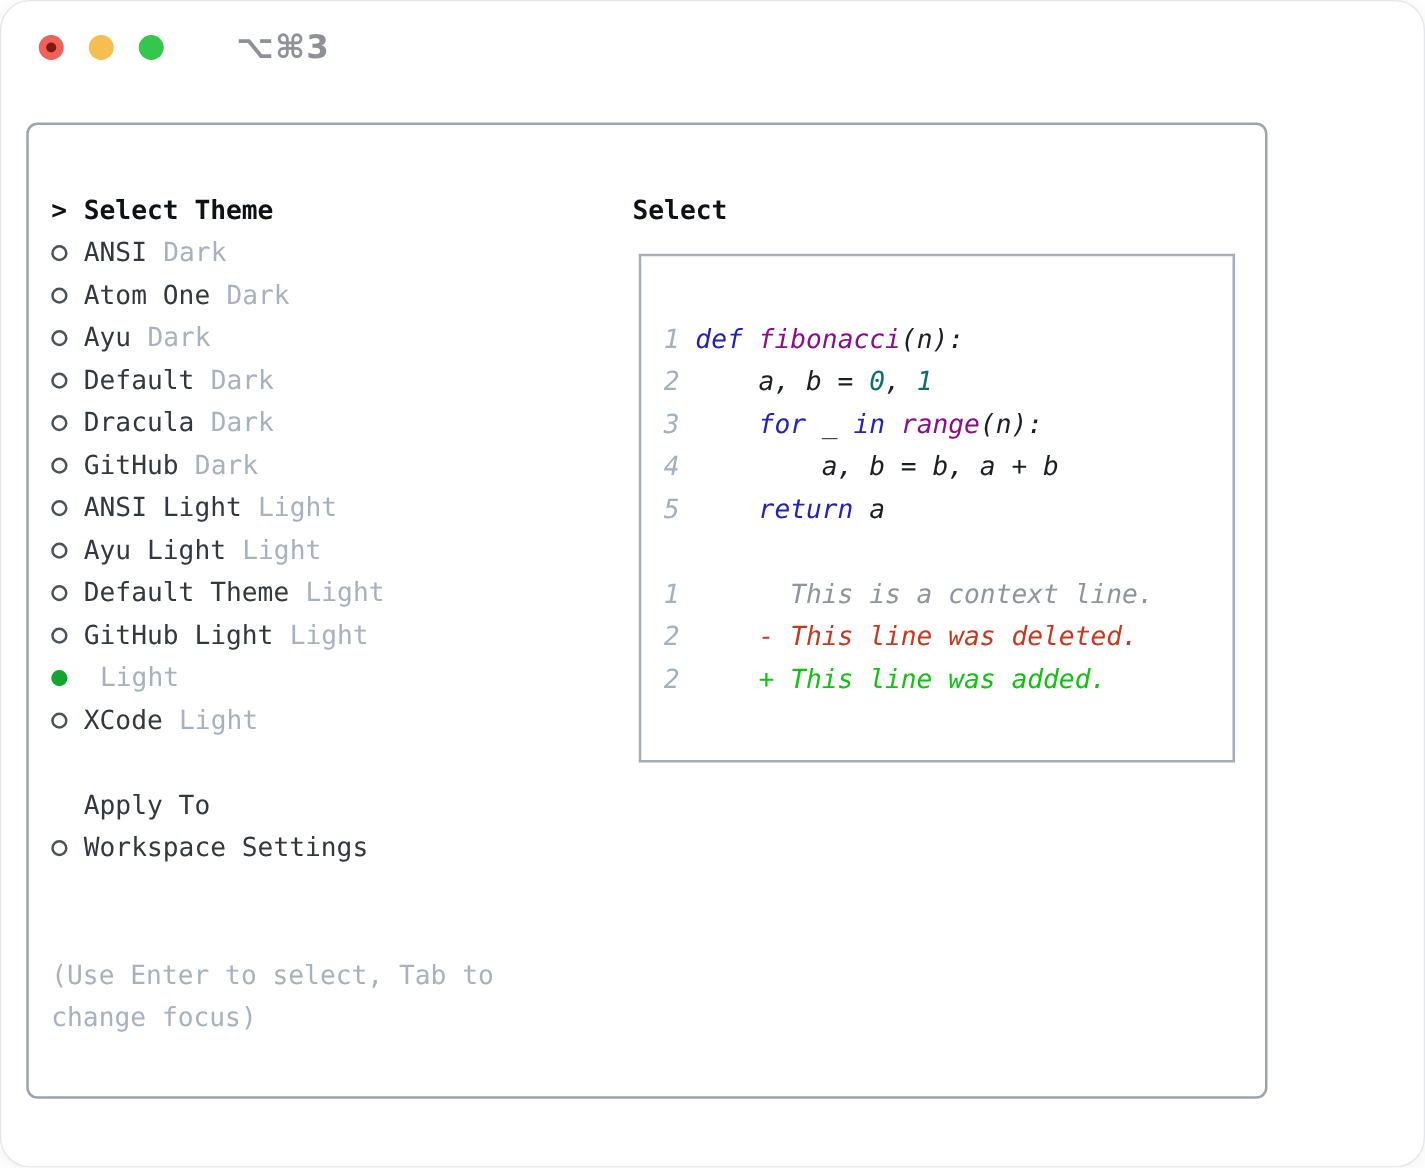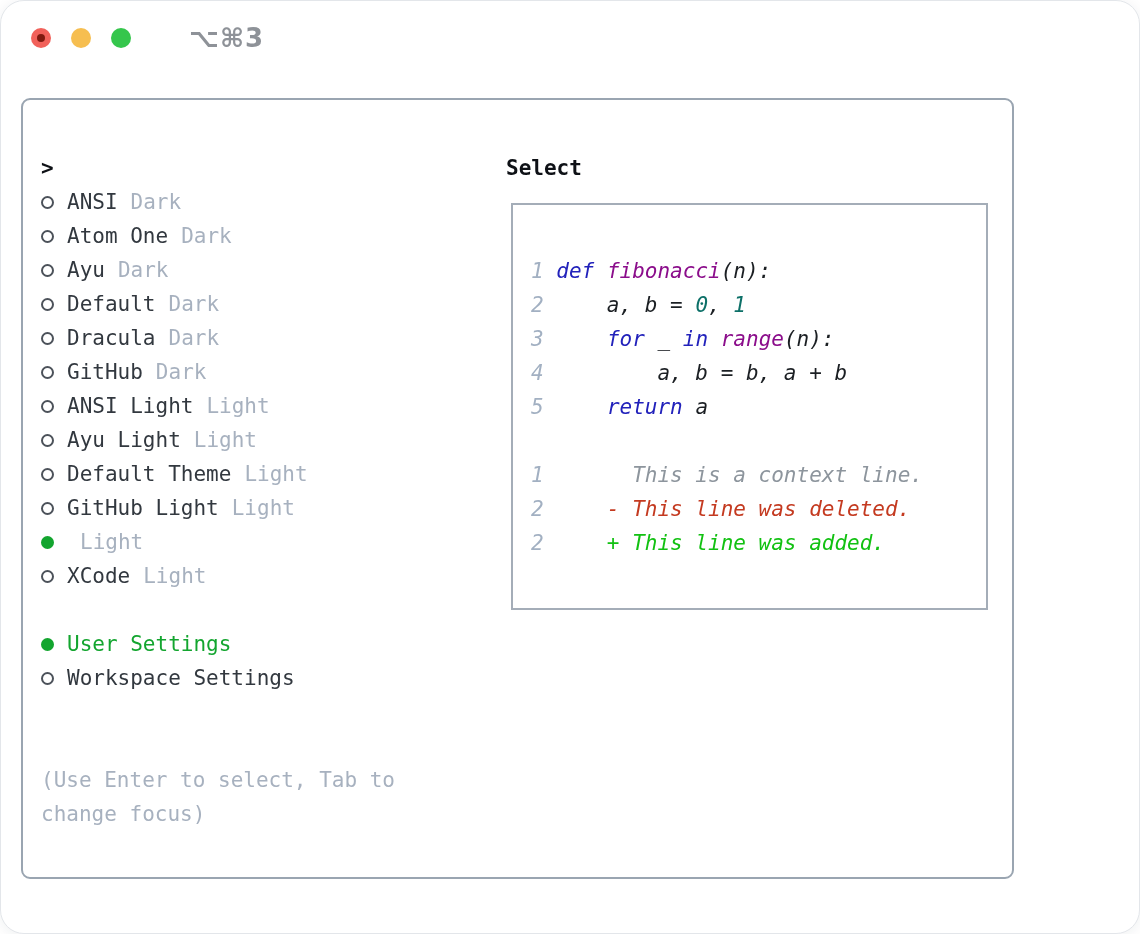--- a/index.html
+++ b/index.html
@@ -78,40 +78,44 @@
     <span class="light yellow"></span>
     <span class="light green"></span>
     <span class="wtitle">⌥⌘3</span>
   </div>
 
   <div class="panel">
 
     <div class="left-col">
       <div class="row">
         <span class="marker prefix">&gt;</span>
+        <span class="heading">Select Theme</span>
       </div>
       <div id="theme-items">
           <div class="row"><span class="marker"><span class="radio"></span></span><span class="tname">ANSI</span><span class="tvar">Dark</span></div>
           <div class="row"><span class="marker"><span class="radio"></span></span><span class="tname">Atom One</span><span class="tvar">Dark</span></div>
           <div class="row"><span class="marker"><span class="radio"></span></span><span class="tname">Ayu</span><span class="tvar">Dark</span></div>
           <div class="row"><span class="marker"><span class="radio"></span></span><span class="tname">Default</span><span class="tvar">Dark</span></div>
           <div class="row"><span class="marker"><span class="radio"></span></span><span class="tname">Dracula</span><span class="tvar">Dark</span></div>
           <div class="row"><span class="marker"><span class="radio"></span></span><span class="tname">GitHub</span><span class="tvar">Dark</span></div>
           <div class="row"><span class="marker"><span class="radio"></span></span><span class="tname">ANSI Light</span><span class="tvar">Light</span></div>
           <div class="row"><span class="marker"><span class="radio"></span></span><span class="tname">Ayu Light</span><span class="tvar">Light</span></div>
           <div class="row"><span class="marker"><span class="radio"></span></span><span class="tname">Default Theme</span><span class="tvar">Light</span></div>
           <div class="row"><span class="marker"><span class="radio"></span></span><span class="tname">GitHub Light</span><span class="tvar">Light</span></div>
           <div class="row"><span class="marker"><span class="radio sel"></span></span><span class="tvar">Light</span></div>
           <div class="row"><span class="marker"><span class="radio"></span></span><span class="tname">XCode</span><span class="tvar">Light</span></div>
         </div>
     </div>
 
     <div class="apply-col">
+      <div class="row">
+        <span class="marker"></span>
+        <span>Apply To</span>
+      </div>
       <div id="apply-items">
-          <div class="row"><span class="marker"><span class="radio sel"></span></span><span class="tname sel-text">User Settings</span></div>
           <div class="row"><span class="marker"><span class="radio"></span></span><span class="tname">Workspace Settings</span></div>
         </div>
     </div>
 
     <div class="hint">(Use Enter to select, Tab to change focus)</div>
 
     <div class="preview-title heading">Select</div>
 
     <div class="preview-box">
       <div id="preview-lines">

